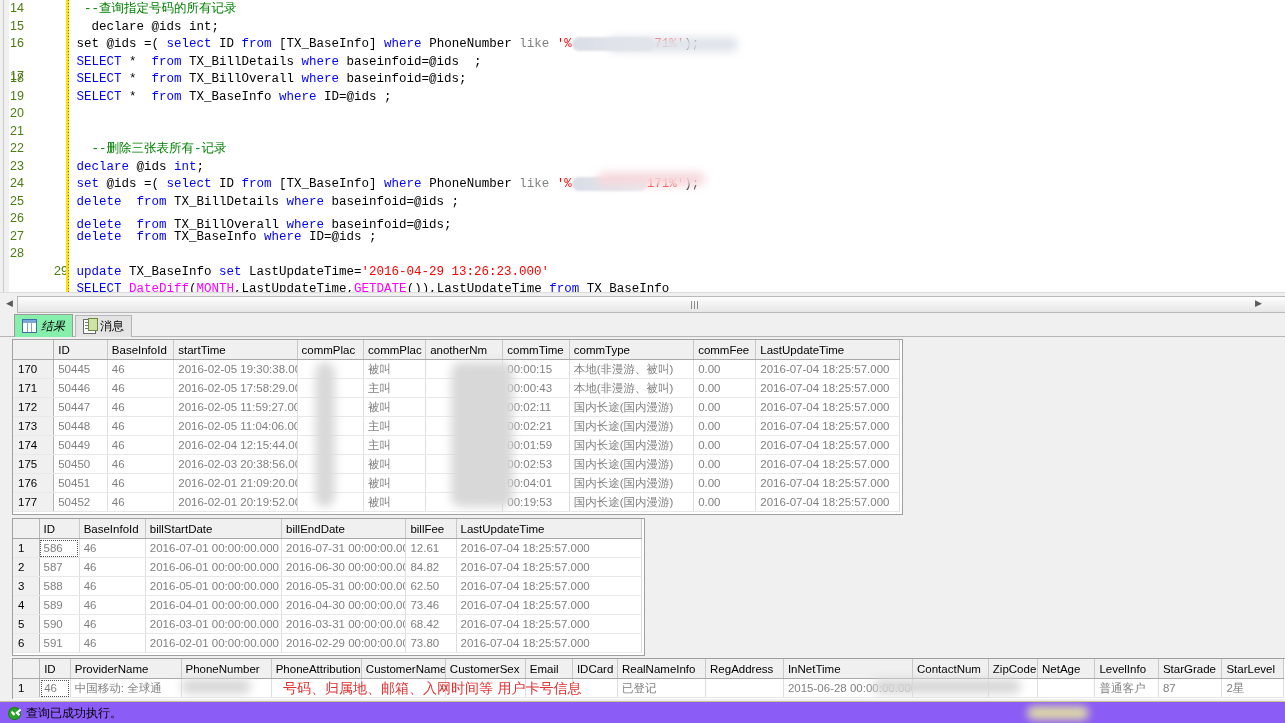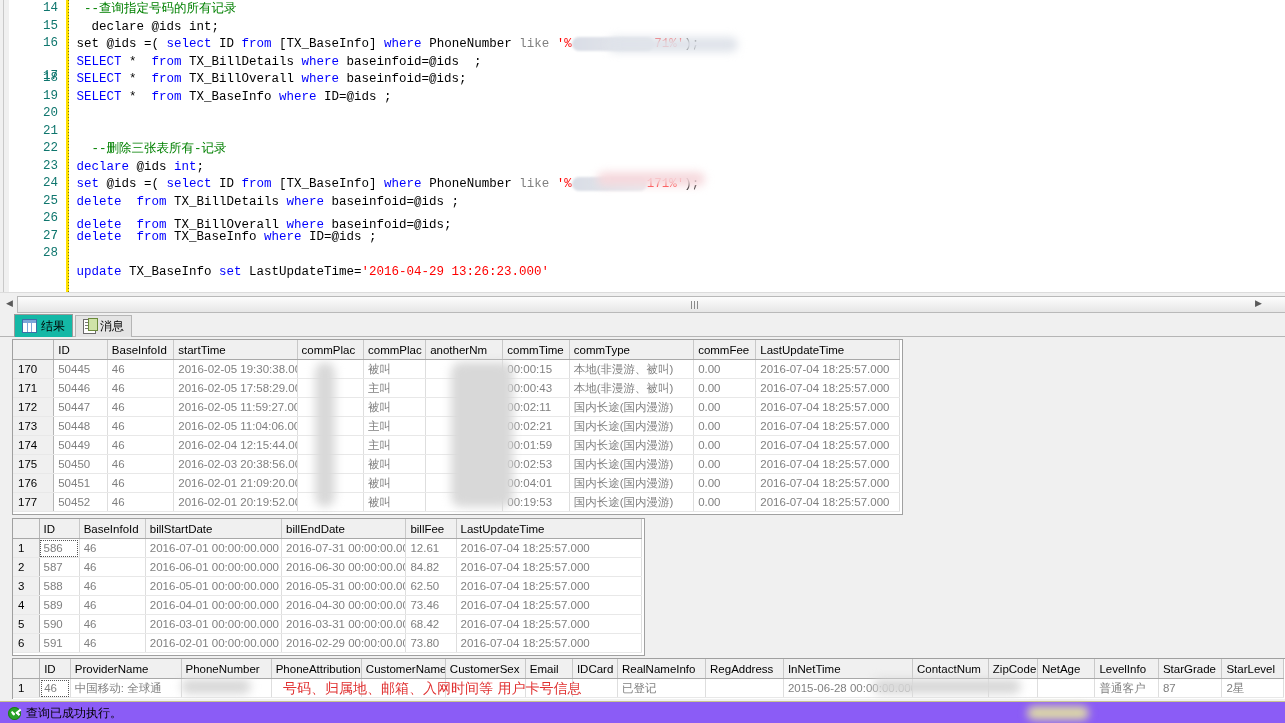--- a/index.html
+++ b/index.html
@@ -11,22 +11,22 @@
   .editor{position:absolute;left:0;top:0;width:1285px;height:292px;background:#fff;overflow:hidden;}
   .edge-l{position:absolute;left:0;top:0;width:10px;height:292px;background:#f0f0f0;
           border-right:1px solid #d6d6d6;box-shadow:inset -1px 0 0 #fff;}
   .edge-l:before{content:"";position:absolute;left:3px;top:0;width:1px;height:292px;background:#c9c9c9;}
   .gutter{position:absolute;left:10px;top:0;width:58px;height:292px;background:#fff;}
   .modbar{position:absolute;left:66px;top:0;width:3px;height:292px;background:#ffe100;}
   .modbar:after{content:"";position:absolute;left:2px;top:0;width:1px;height:292px;
                 background:repeating-linear-gradient(#7d7d00 0 1px,transparent 1px 3px);}
   .code{position:absolute;left:69px;top:0;right:0;height:292px;background:#fff;
         font-family:"Liberation Mono","DejaVu Sans Mono",monospace;font-size:12.5px;}
-  .ln{position:absolute;left:0;width:48px;text-align:right;color:#0f766e;
-      font-family:Liberation Mono, monospace;font-size:12.5px;}
+  .ln{position:absolute;left:0;width:48px;text-align:left;color:#4d7c0f;
+      font-family:Liberation Sans, sans-serif;font-size:12.5px;}
   .row{position:absolute;left:0;white-space:pre;height:17.5px;line-height:17.5px;}
   .sel{position:absolute;background:#ccd3e0;height:17.5px;}
   .k{color:#0000ff;}            
   .p{color:#000000;}            
   .s{color:#ff0000;}            
   .c{color:#008000;}            
   .f{color:#ff00ff;}            
   .g{color:#808080;}            
   .blurtxt{color:transparent;background:linear-gradient(90deg,#d9dde6,#e8eaee);
            border-radius:9px;filter:blur(1px);}
@@ -43,21 +43,21 @@
   .hs-thumb{position:absolute;left:17px;top:3px;width:1345px;height:15px;
             background:linear-gradient(#fdfdfd,#e6e6e6);border:1px solid #b9b9b9;}
   .hs-grip{position:absolute;left:690px;top:7px;width:7px;height:8px;
            background:repeating-linear-gradient(90deg,#8a8a8a 0 1px,transparent 1px 3px);}
 
   
   .tabstrip{position:absolute;left:0;top:313px;width:1285px;height:23px;background:#f0f0f0;
             border-bottom:1px solid #b5b5b5;}
   .tab{position:absolute;top:2px;height:21px;display:flex;align-items:center;gap:4px;
        padding:0 7px;font-size:12px;border:1px solid #b5b5b5;border-bottom:none;}
-  .tab.active{background:#14b8a6;top:1px;height:22px;border-color:#9a9a9a;}
+  .tab.active{background:#86efac;top:1px;height:22px;border-color:#9a9a9a;font-style:italic;}
   .tab.idle{background:#e4e4e4;}
   .ic-grid{width:13px;height:12px;border:1px solid #3d6ea8;background:#fff;position:relative;}
   .ic-grid:before{content:"";position:absolute;left:0;top:0;right:0;height:3px;background:#7da7d8;}
   .ic-grid:after{content:"";position:absolute;left:4px;top:3px;width:1px;bottom:0;background:#7da7d8;
                  box-shadow:4px 0 0 #7da7d8,0 4px 0 -0.5px #7da7d8;}
   .ic-doc{width:11px;height:13px;background:#fff;border:1px solid #6b6b6b;position:relative;}
   .ic-doc:before{content:"";position:absolute;left:1px;top:2px;width:7px;height:1px;background:#7a7a7a;
                  box-shadow:0 3px 0 #7a7a7a,0 6px 0 #7a7a7a;}
   .ic-doc:after{content:"";position:absolute;left:4px;top:-2px;width:8px;height:11px;background:#cfe3a8;
                 border:1px solid #6b8a3a;}
@@ -143,20 +143,21 @@
         <div class="row" style="top: 106px;"><span class="p"></span></div>
         <div class="row" style="top: 123.5px;"><span class="p"></span></div>
         <div class="row" style="top: 141px; text-align: center;"><span class="c">   --删除三张表所有-记录</span></div>
         <div class="row" style="top: 158.5px;"><span class="k"> declare</span><span class="p"> @ids </span><span class="k">int</span><span class="p">;</span></div>
         <div class="row" style="top: 176px;"><span class="k"> set</span><span class="p"> @ids =( </span><span class="k">select</span><span class="p"> ID </span><span class="k">from</span><span class="p"> [TX_BaseInfo] </span><span class="k">where</span><span class="p"> PhoneNumber </span><span class="g">like</span><span class="s"> '%</span><span class="blurtxt">          </span><span class="s">171%'</span><span class="p">);</span></div>
         <div class="row" style="top: 193.5px;"><span class="k"> delete</span><span class="p">  </span><span class="k">from</span><span class="p"> TX_BillDetails </span><span class="k">where</span><span class="p"> baseinfoid=@ids ;</span></div>
         <div class="row" style="top: 217px;"><span class="k"> delete</span><span class="p">  </span><span class="k">from</span><span class="p"> TX_BillOverall </span><span class="k">where</span><span class="p"> baseinfoid=@ids;</span></div>
         <div class="row" style="top: 228.5px;"><span class="k"> delete</span><span class="p">  </span><span class="k">from</span><span class="p"> TX_BaseInfo </span><span class="k">where</span><span class="p"> ID=@ids ;</span></div>
         <div class="row" style="top: 246px;"><span class="p"></span></div>
         <div class="row" style="top: 263.5px;"><span class="k"> update</span><span class="p"> TX_BaseInfo </span><span class="k">set</span><span class="p"> LastUpdateTime=</span><span class="s">'2016-04-29 13:26:23.000'</span></div>
+        <div class="row" style="top: 281px;"><span class="k"> SELECT</span><span class="p"> </span><span class="f">DateDiff</span><span class="p">(</span><span class="f">MONTH</span><span class="p">,LastUpdateTime,</span><span class="f">GETDATE</span><span class="p">()),LastUpdateTime </span><span class="k">from</span><span class="p"> TX_BaseInfo</span></div>
       </div>
 
     <div class="blur-a" style="left:608px;top:37px;width:130px;height:15px;"></div>
     <div class="blur-b" style="left:597px;top:172px;width:108px;height:14px;"></div>
   </div>
 
   <div class="hscroll">
     <div class="hs-arrow" style="left:2px;">◀</div>
     <div class="hs-track"></div>
     <div class="hs-thumb">

